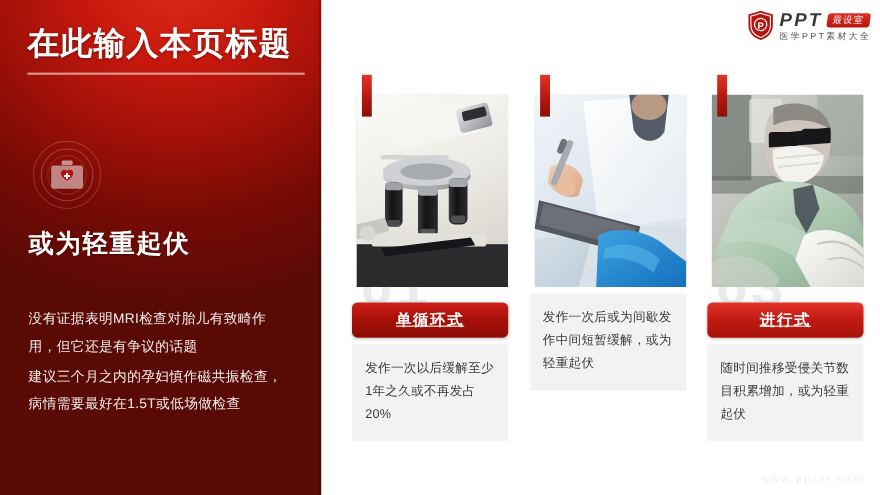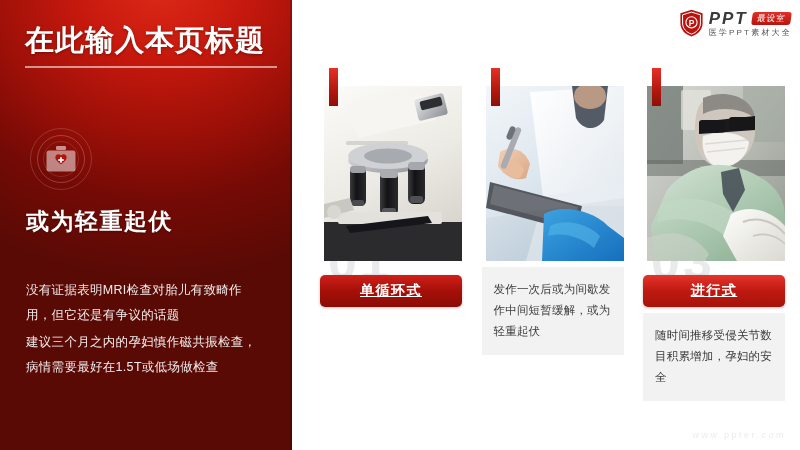--- a/index.html
+++ b/index.html
@@ -348,20 +348,21 @@
             </g>
             <rect x="0" y="136" width="138" height="39" fill="#2b2b2d"></rect>
             <rect x="14" y="126" width="104" height="12" rx="2" fill="#e3e1dc"></rect>
             <path d="M22 140 L104 130 L108 137 L26 147 Z" fill="#16161a"></path>
             <path d="M0 118 L26 112 L30 124 L0 132 Z" fill="#c9c7c2"></path>
             <circle cx="10" cy="126" r="7" fill="#d9d7d2"></circle>
           </svg>
         </div>
       </div>
       <div class="card-button b1">单循环式</div>
+      <div class="card-body">发作一次以后缓解至少1年之久或不再发占20%</div>
     </div>
 
     <div class="card">
       <div class="card-photo-area">
         <div class="tab-marker"></div>
         <div class="photo">
           <svg width="138" height="175" viewBox="0 0 138 175">
             <defs>
               <linearGradient id="d-bg" x1="0" y1="0" x2="0.6" y2="1">
                 <stop offset="0%" stop-color="#f3f6f9"></stop>
@@ -440,20 +441,20 @@
             <path d="M74 86 L92 82 L98 104 L86 126 L76 108 Z" fill="#39414c" opacity="0.8"></path>
             <path d="M14 118 C38 108 64 112 86 126 L78 150 C58 134 34 130 10 136 Z" fill="#c2d8c6" opacity="0.65"></path>
             <path d="M84 128 C102 118 124 124 138 140 L138 175 L90 175 L76 150 Z" fill="url(#s-glove)"></path>
             <path d="M96 136 C112 130 128 136 138 148" stroke="#c9c7c0" stroke-width="2" fill="none"></path>
             <path d="M106 150 C118 146 130 150 138 158" stroke="#c9c7c0" stroke-width="1.6" fill="none"></path>
             <path d="M0 152 C26 142 48 148 62 168 L58 175 L0 175 Z" fill="#cfd3ca" opacity="0.55"></path>
           </svg>
         </div>
       </div>
       <div class="card-button b3">进行式</div>
-      <div class="card-body">随时间推移受侵关节数目积累增加，孕妇的安全</div>
+      <div class="card-body">随时间推移受侵关节数目积累增加，或为轻重起伏</div>
     </div>
 
   </div>
 
   <div class="footer-watermark">www.ppter.com</div>
 
 </div>
 
 </body></html>

